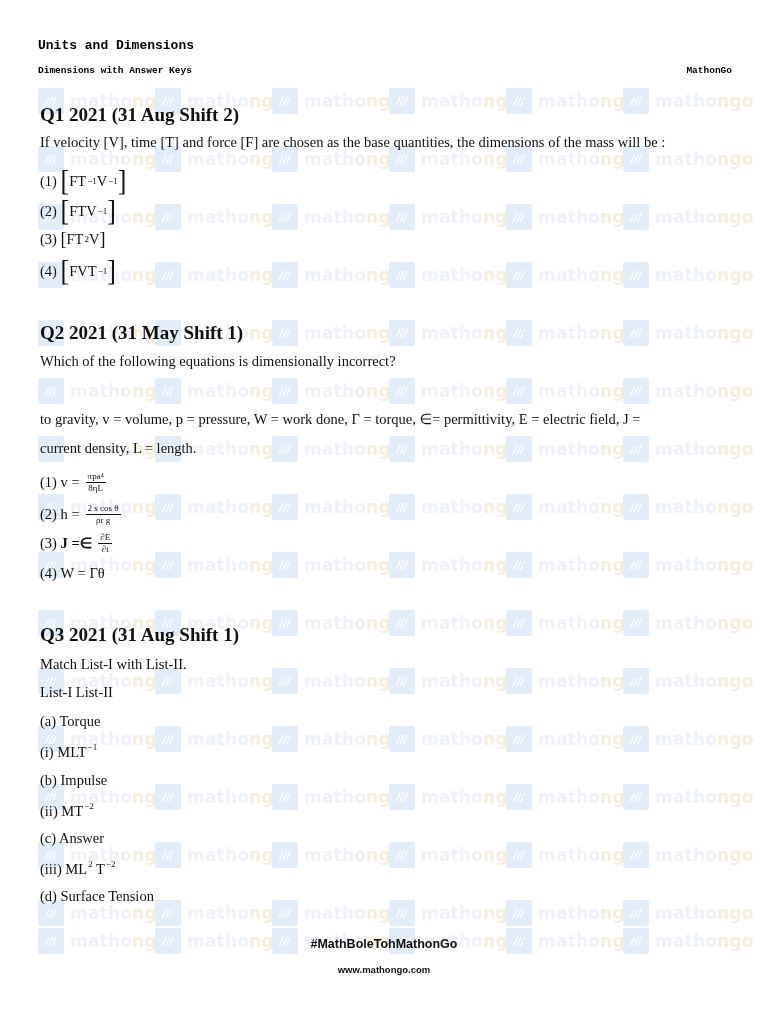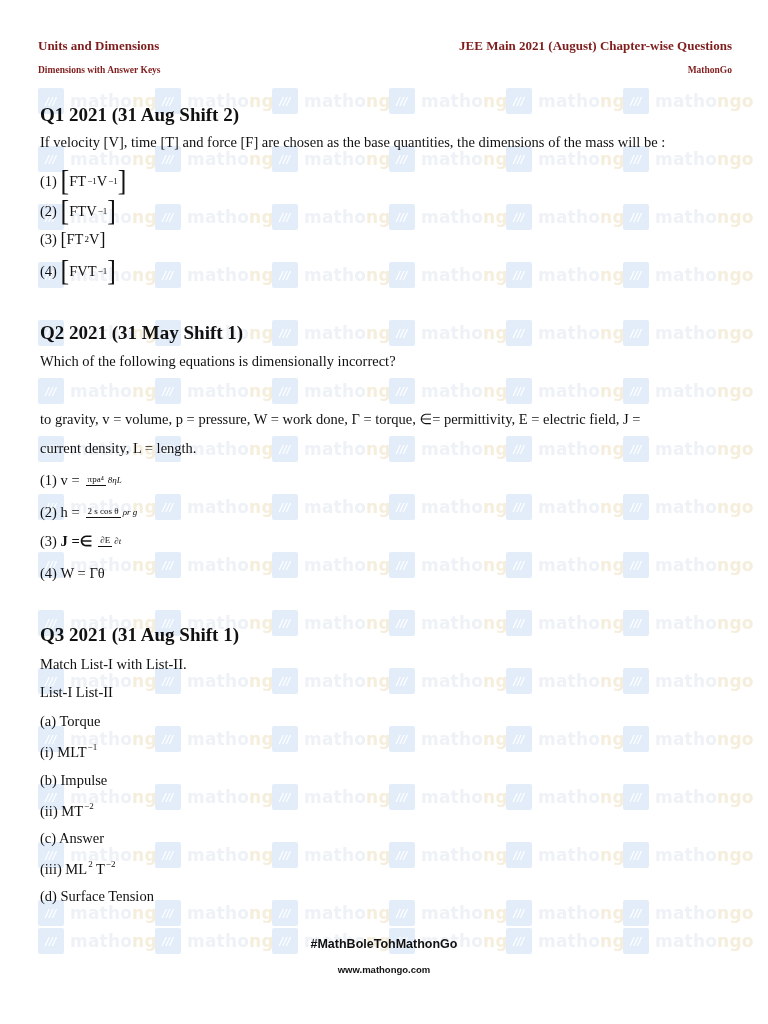--- a/index.html
+++ b/index.html
@@ -17,36 +17,36 @@
     display: flex; align-items: center; justify-content: center;
     color: #ffffff; font-family: "DejaVu Sans", sans-serif; font-size: 10px; font-style: italic; font-weight: bold;
   }
   .wm .txt {
     margin-left: 6px; font-family: "DejaVu Sans", sans-serif; font-size: 17px; font-weight: bold;
     color: #eef2f7; letter-spacing: 0.2px;
   }
   .wm .txt .go { color: #f6eedc; }
 
   .content { position: absolute; left: 0; top: 0; width: 768px; height: 1024px; z-index: 1; }
-  .hdr { position: absolute; font-family: Liberation Serif, serif; font-weight: bold; color: #7f1d1d; }
+  .hdr { position: absolute; font-family: Liberation Mono, monospace; font-weight: bold; color: #000000; }
   .hdr-title { left: 38px; top: 38px; font-size: 13px; }
   .hdr-sub { left: 38px; top: 65px; font-size: 9.5px; }
   .hdr-right { right: 36px; top: 38px; font-size: 13px; }
   .hdr-brand { right: 36px; top: 65px; font-size: 9.5px; }
 
   .qhead { position: absolute; left: 40px; font-weight: bold; font-size: 19px; }
   .line { position: absolute; left: 40px; font-size: 14.5px; white-space: nowrap; }
   .opt { position: absolute; left: 40px; font-size: 14.5px; white-space: nowrap; display: flex; align-items: center; }
   .brk { font-size: 26px; line-height: 1; font-weight: 300; transform: scaleY(1.15); display: inline-block; }
   .brk-s { font-size: 18px; line-height: 1; display: inline-block; }
   .m { font-family: "Liberation Serif", serif; }
   sup { font-size: 9px; vertical-align: 7px; margin-left: 1px; }
-  .frac { display: inline-flex; flex-direction: row; align-items: center; vertical-align: middle; margin-left: 6px; font-size: 9px; line-height: 1.05; }
+  .frac { display: inline-flex; flex-direction: column; align-items: center; vertical-align: middle; margin-left: 6px; font-size: 9px; line-height: 1.05; }
   .frac .num { border-bottom: 1px solid #111; padding: 0 2px 1px; }
-  .frac .den { padding: 1px 2px 0; font-style: italic; }
+  .frac .den { padding: 1px 2px 0; }
   .foot { position: absolute; left: 0; width: 768px; text-align: center; font-family: "Liberation Sans", sans-serif; font-weight: bold; color: #111; }
   .foot-tag { top: 937px; font-size: 12.5px; }
   .foot-url { top: 964px; font-size: 9.5px; }
 </style>
 </head>
 <body>
 
 <div class="wm-layer" id="wm">
     <div class="wm" style="left: 38px; top: 88px;">
       <span class="sq">///</span>
@@ -430,21 +430,20 @@
     </div>
     <div class="wm" style="left: 623px; top: 928px;">
       <span class="sq">///</span>
       <span class="txt">matho<span class="go">ngo</span></span>
     </div>
   </div>
 
 <div class="content">
   <div class="hdr hdr-title">Units and Dimensions</div>
   <div class="hdr hdr-sub">Dimensions with Answer Keys</div>
-  <div class="hdr hdr-right">JEE Main 2021 (August) Chapter-wise Questions</div>
   <div class="hdr hdr-brand">MathonGo</div>
 
   <div class="qhead" style="top:104px">Q1 2021 (31 Aug Shift 2)</div>
   <div class="line" style="top:134px">If velocity [V], time [T] and force [F] are chosen as the base quantities, the dimensions of the mass will be :</div>
 
   <div class="opt" style="top:168px">
     <span>(1)</span>&nbsp;
     <span class="brk">[</span><span class="m">FT</span><sup>−1</sup><span class="m"> V</span><sup>−1</sup><span class="brk">]</span>
   </div>
   <div class="opt" style="top:198px">

